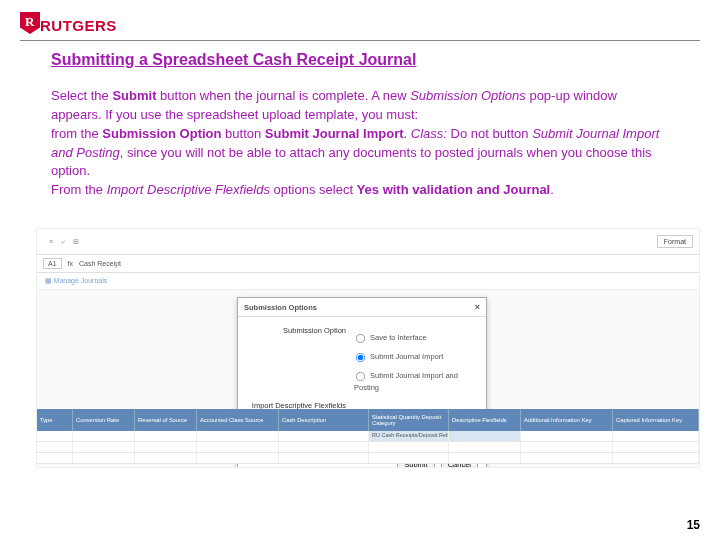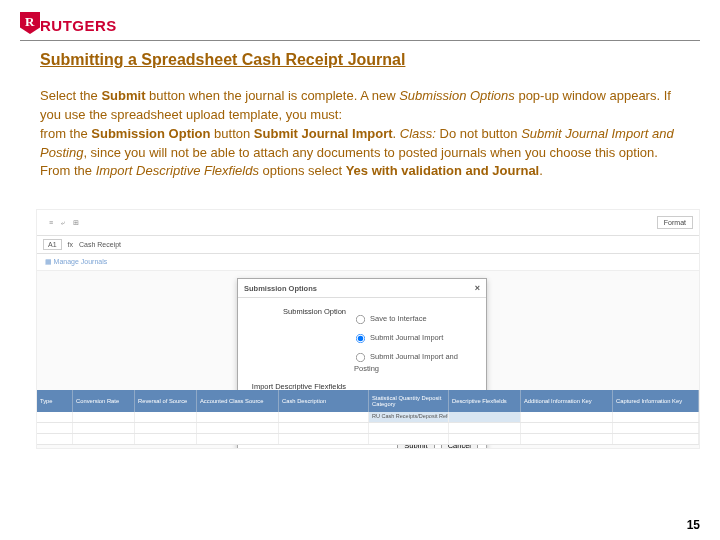--- a/index.html
+++ b/index.html
@@ -40,22 +40,22 @@
     font-weight: bold;
     font-size: 15px;
     letter-spacing: 0.5px;
   }
   .divider {
     border: none;
     border-top: 1px solid #888;
     margin: 6px 20px 10px 20px;
   }
   .content {
-    padding: 0 40px;
-    color: #a16207;
+    padding: 0 51px;
+    color: #a21caf;
   }
   h2.title {
     font-size: 16px;
     font-weight: bold;
     text-decoration: underline;
     margin-bottom: 18px;
   }
   .body-text {
     font-size: 13px;
     line-height: 1.45;

